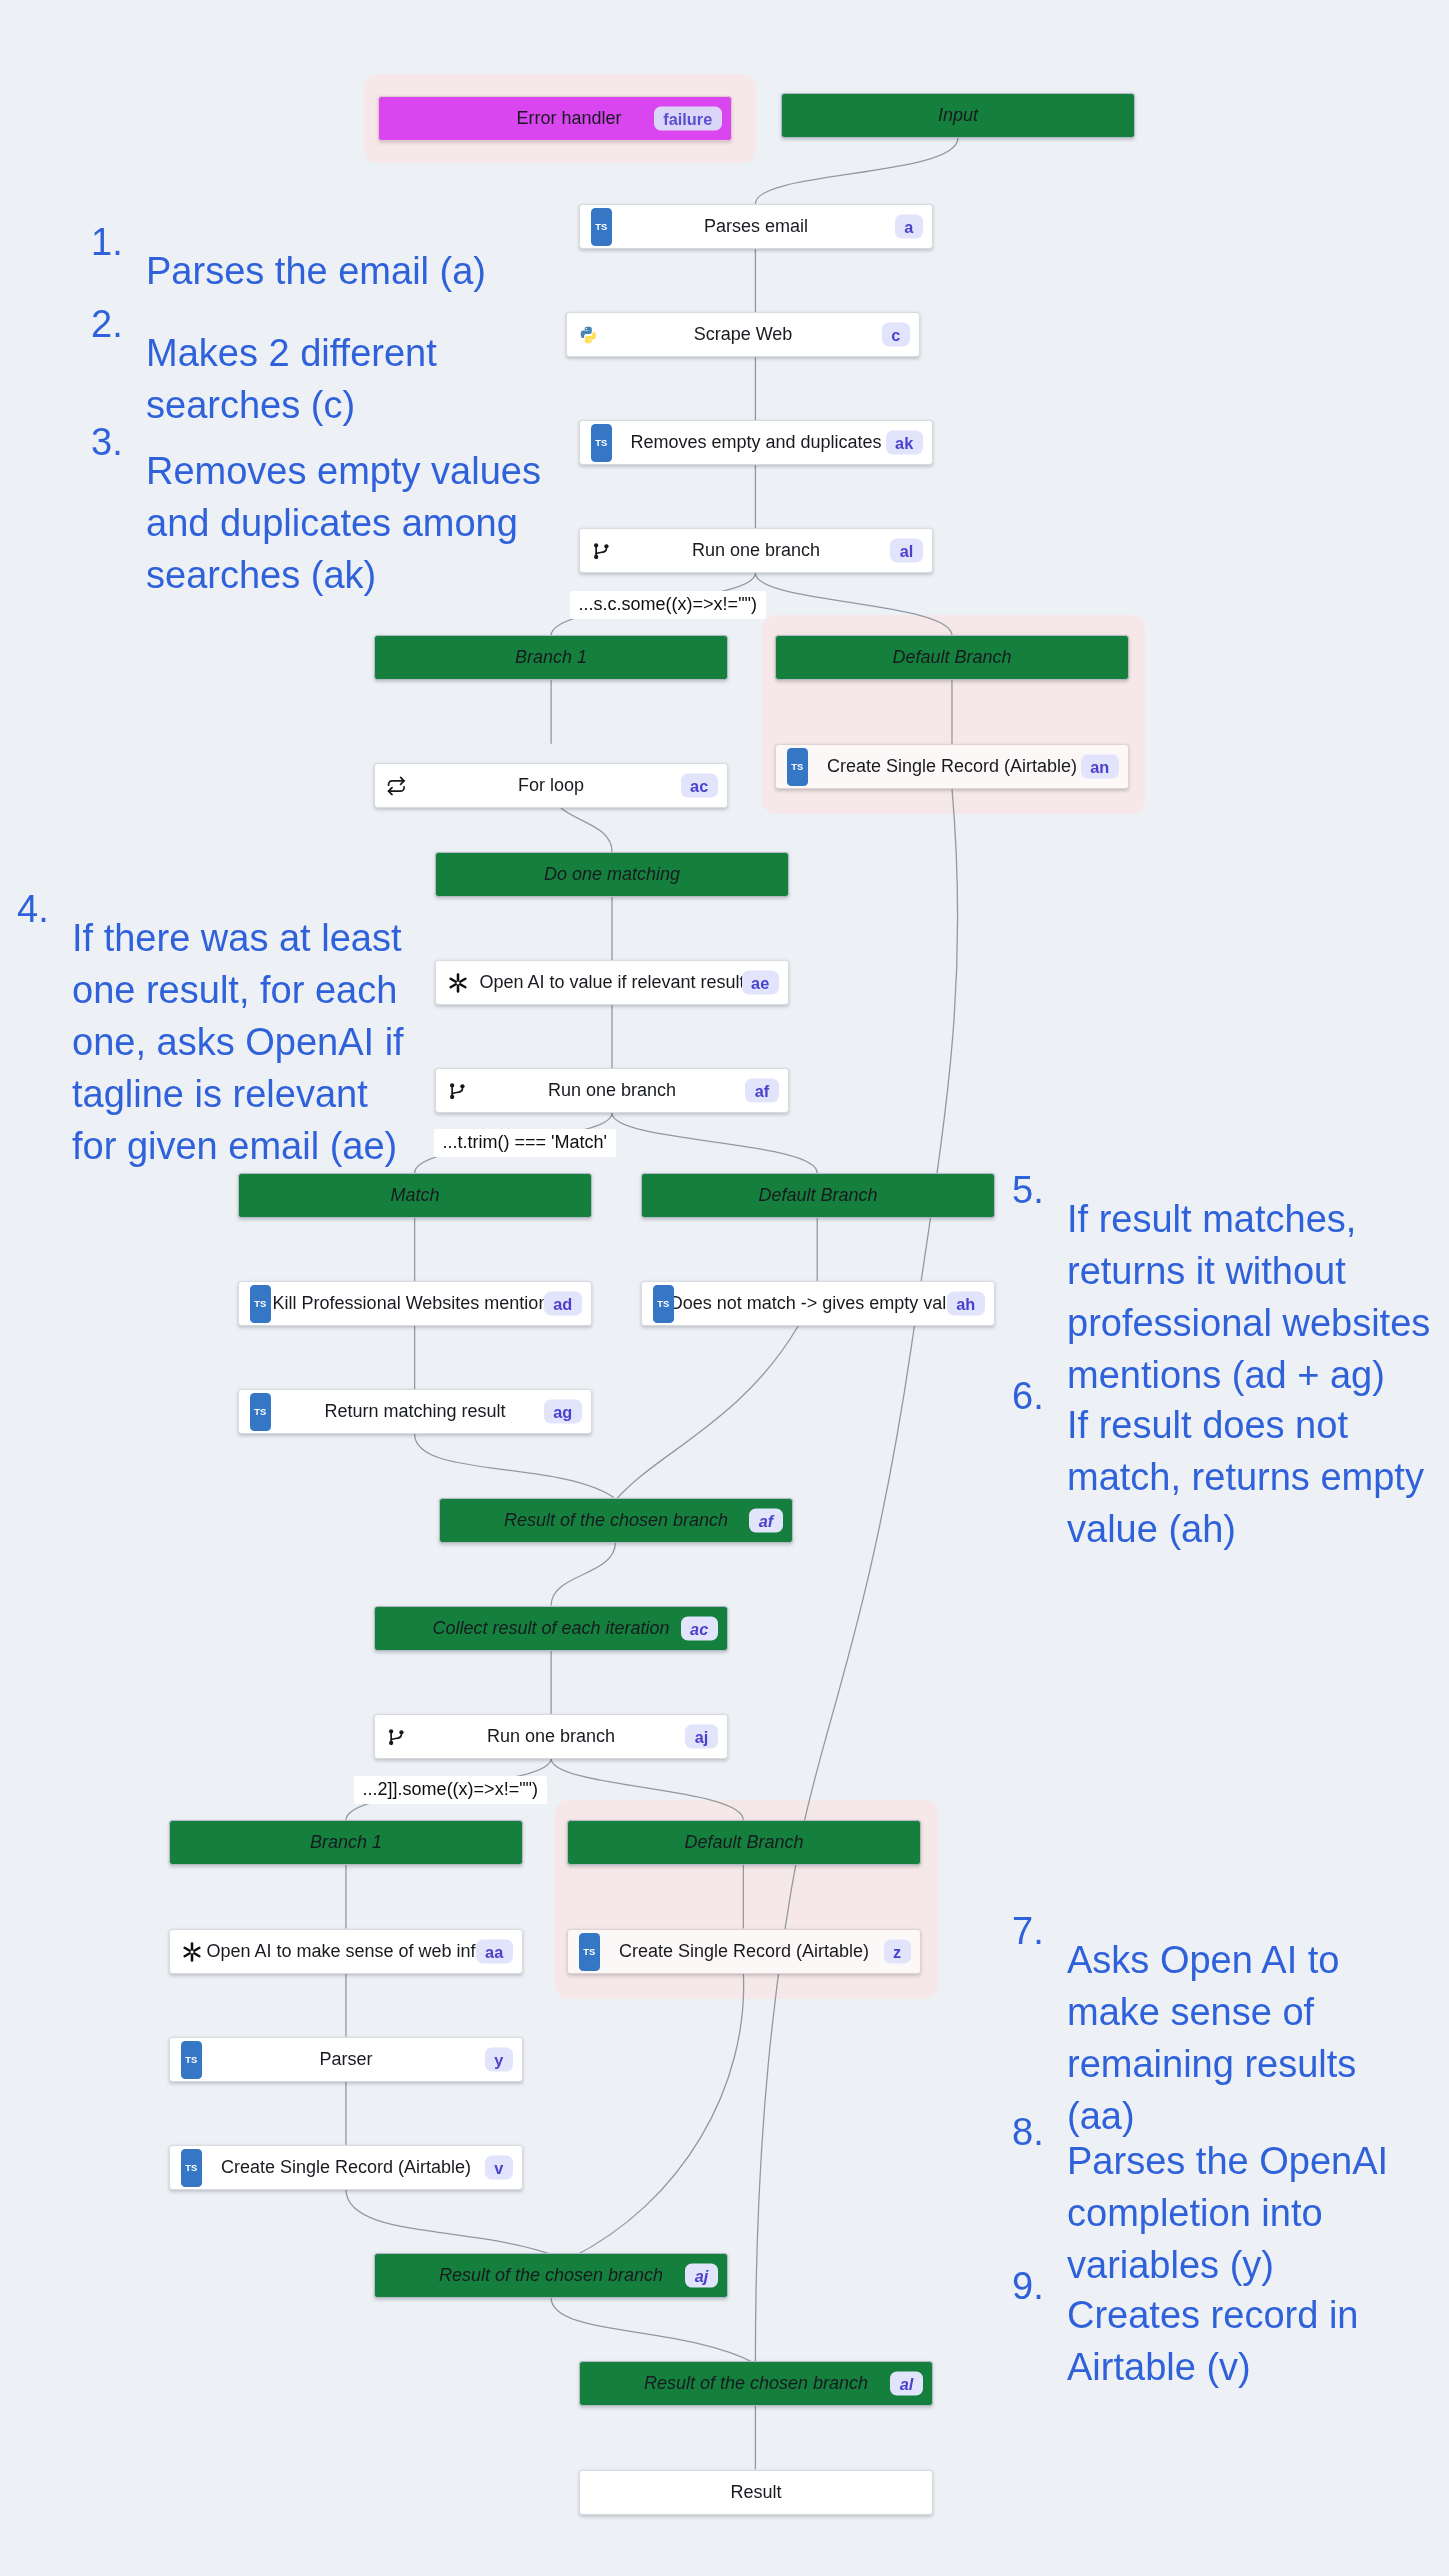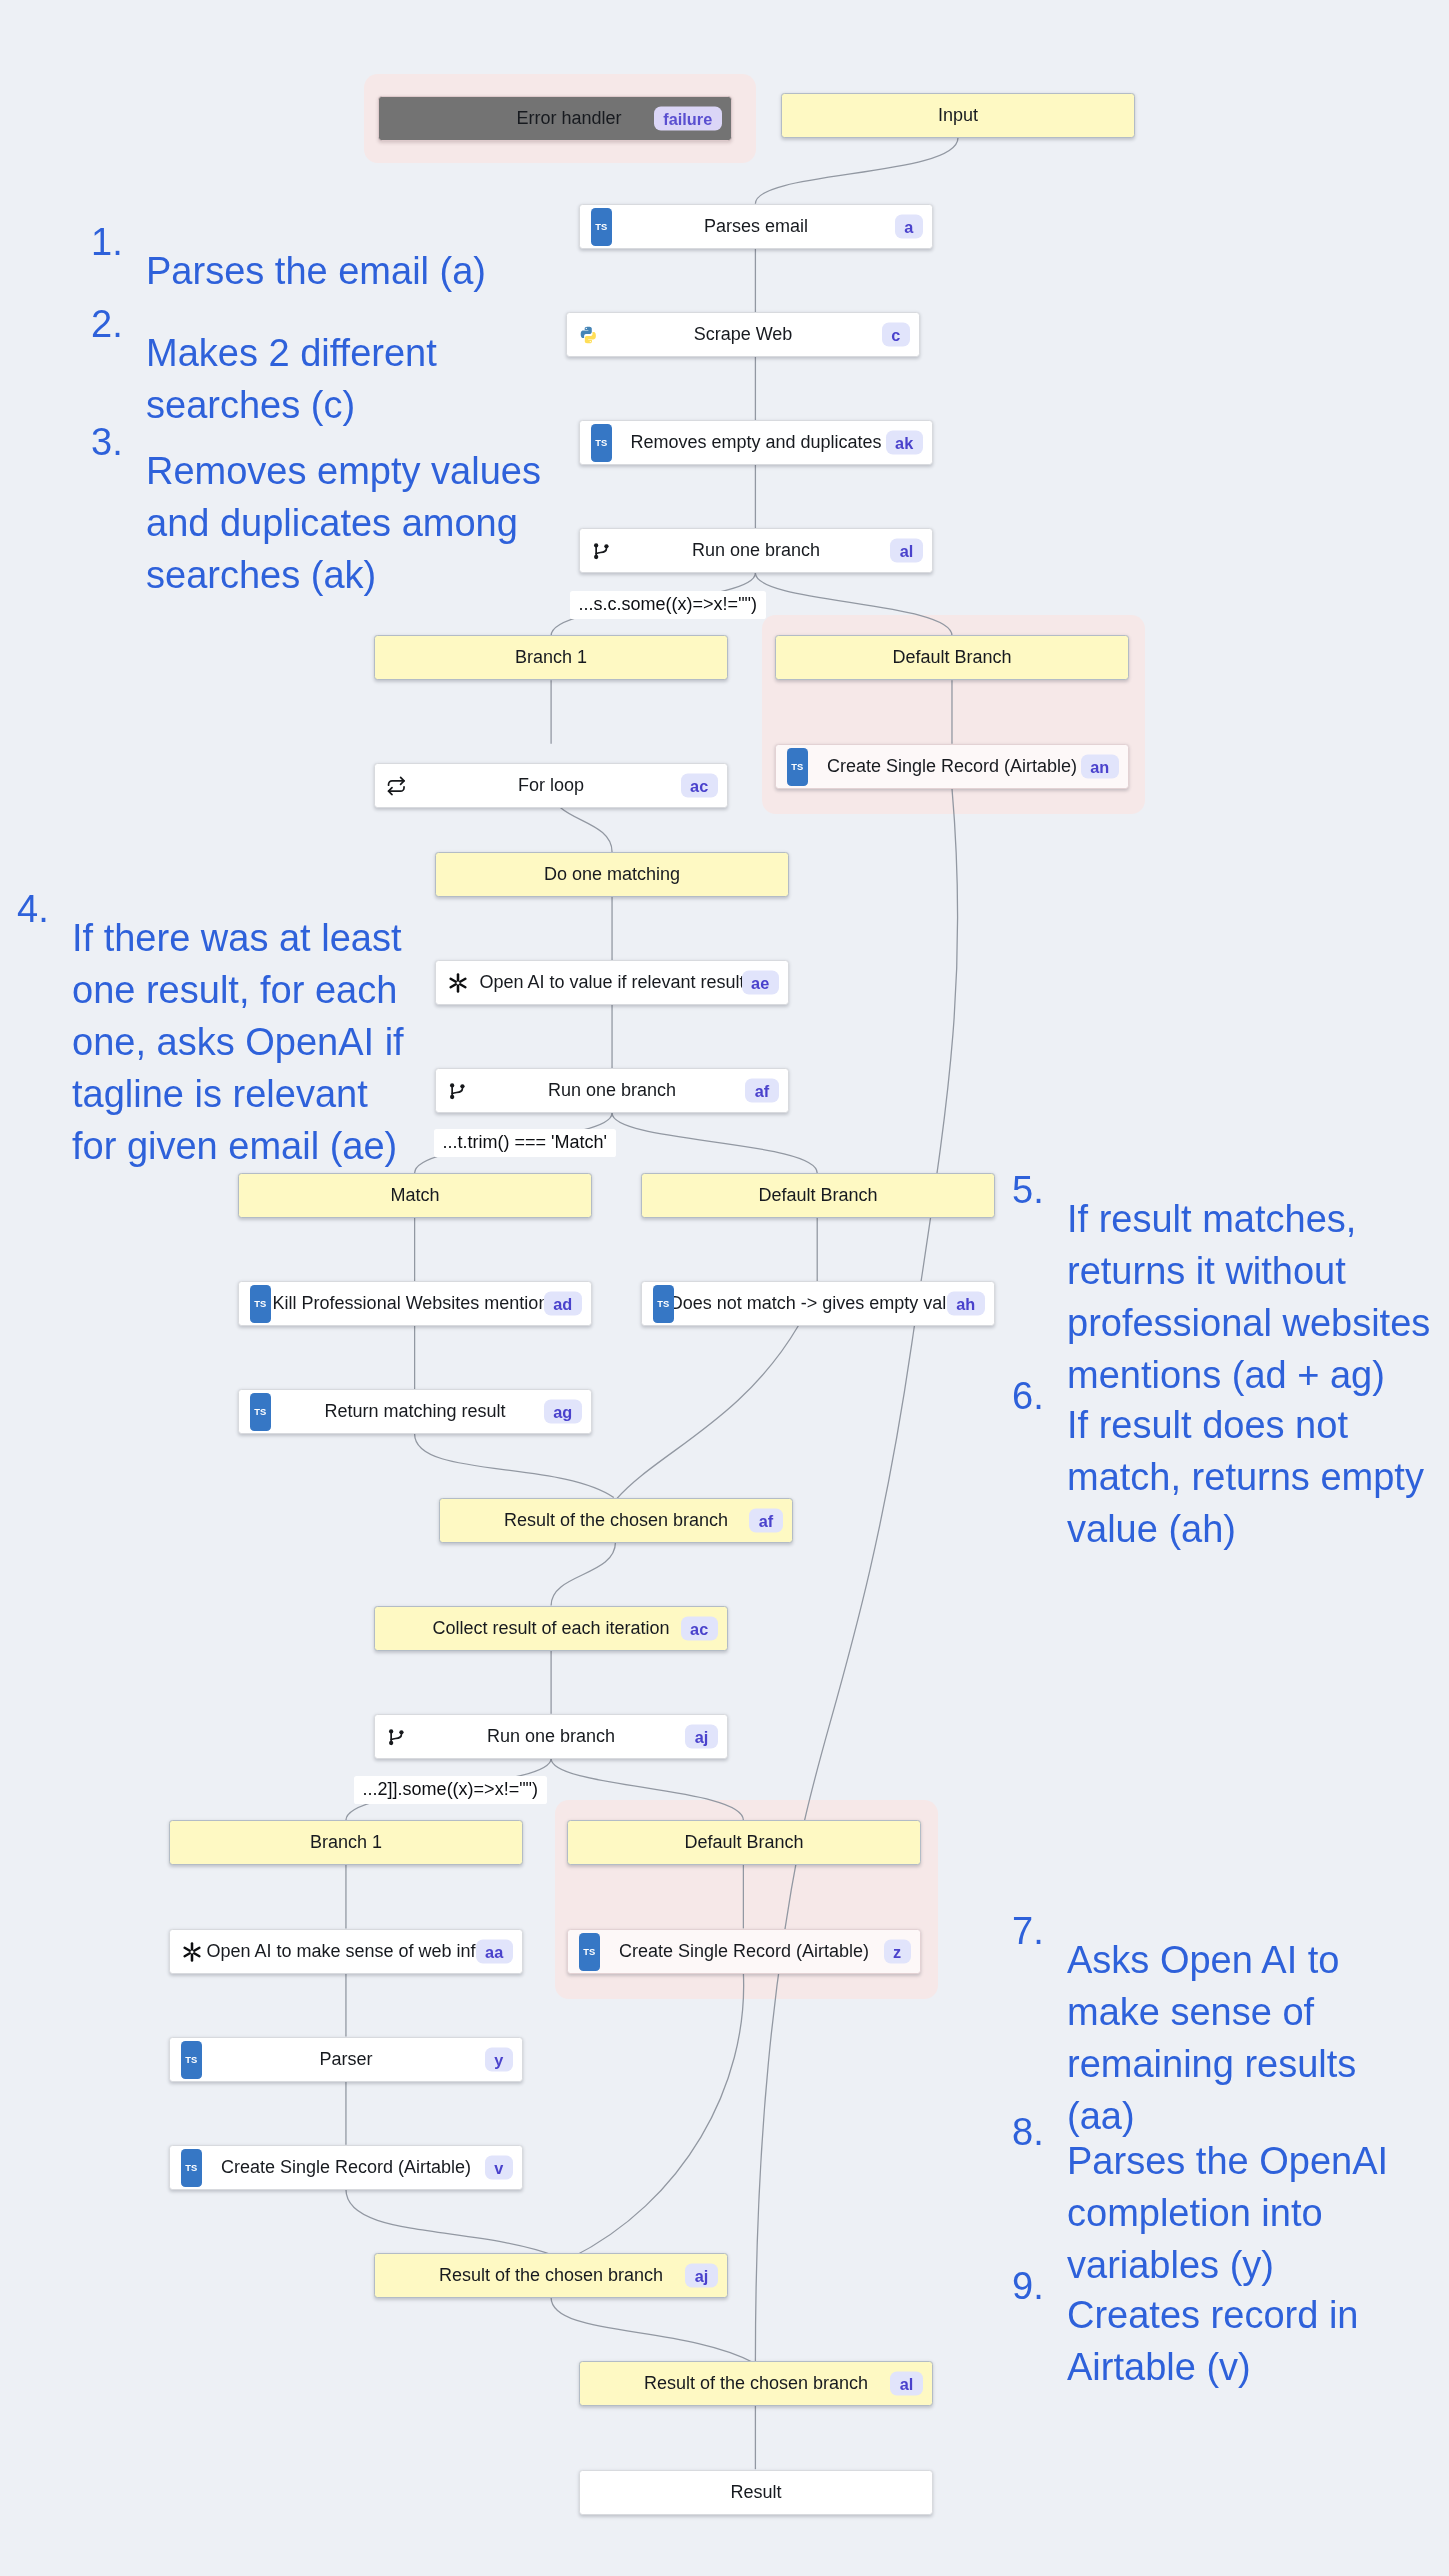--- a/index.html
+++ b/index.html
@@ -11,22 +11,22 @@
   .halo{position:absolute;background:#f6e8e8;border-radius:13.7px;z-index:1;}
   #edges{position:absolute;left:0;top:0;z-index:2;}
   #edges path{fill:none;stroke:#9298a2;stroke-width:1.5px;}
   .box{
     position:absolute;z-index:3;box-sizing:border-box;
     display:flex;align-items:center;justify-content:center;
     border-radius:3.4px;font-size:18px;color:#171a1f;white-space:nowrap;
   }
   .white{background:#ffffff;border:0.9px solid #d8dade;box-shadow:0 1.7px 3.4px rgba(35,40,60,.22);}
   .white.pink{background:#fdf8f8;border-color:#e3d2d4;}
-  .hdr{background:#fef9c3;border:0.9px solid #b3bcc6;box-shadow:0 1.7px 3.4px rgba(35,40,60,.22);}
-  .err{background:#737373;border:0.9px solid #ddc9cb;box-shadow:0 1.7px 3.4px rgba(70,40,45,.18);padding-left:28px;}
+  .hdr{background:#15803d;border:0.9px solid #b3bcc6;box-shadow:0 1.7px 3.4px rgba(35,40,60,.22);font-style:italic;}
+  .err{background:#d946ef;border:0.9px solid #ddc9cb;box-shadow:0 1.7px 3.4px rgba(70,40,45,.18);padding-left:28px;}
   .nicon{position:absolute;left:11px;top:50%;transform:translateY(-50%);display:flex;align-items:center;}
   .nbadge{
     position:absolute;right:9.4px;top:50%;transform:translateY(-50%);
     background:#e1e4fb;color:#4a42cc;font-weight:bold;font-size:16.3px;
     padding:4.3px 9.4px;border-radius:6.9px;line-height:1;
   }
   .err .nbadge{background:#dbd6f7;color:#5a4fd0;}
   .ts-ic{
     width:20.6px;height:38px;background:#3677c5;color:#fff;border-radius:4.3px;
     font-weight:bold;font-size:9.4px;display:flex;align-items:center;justify-content:center;

